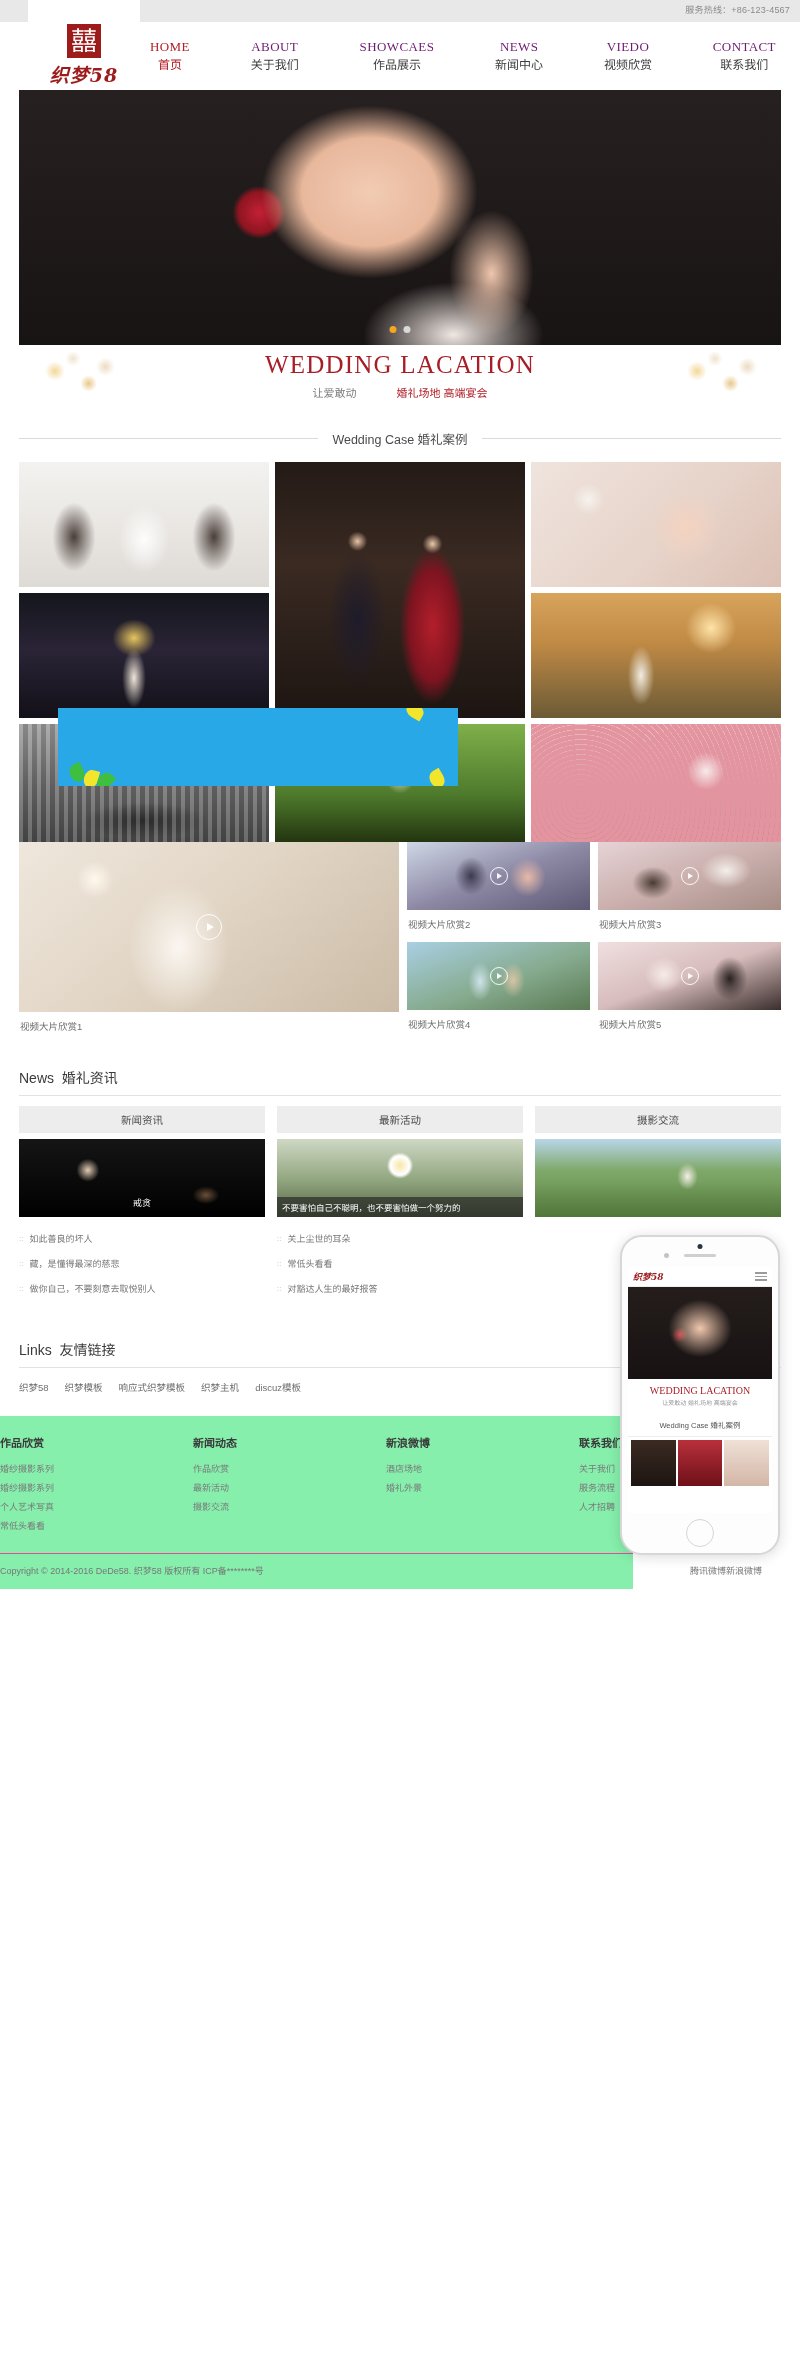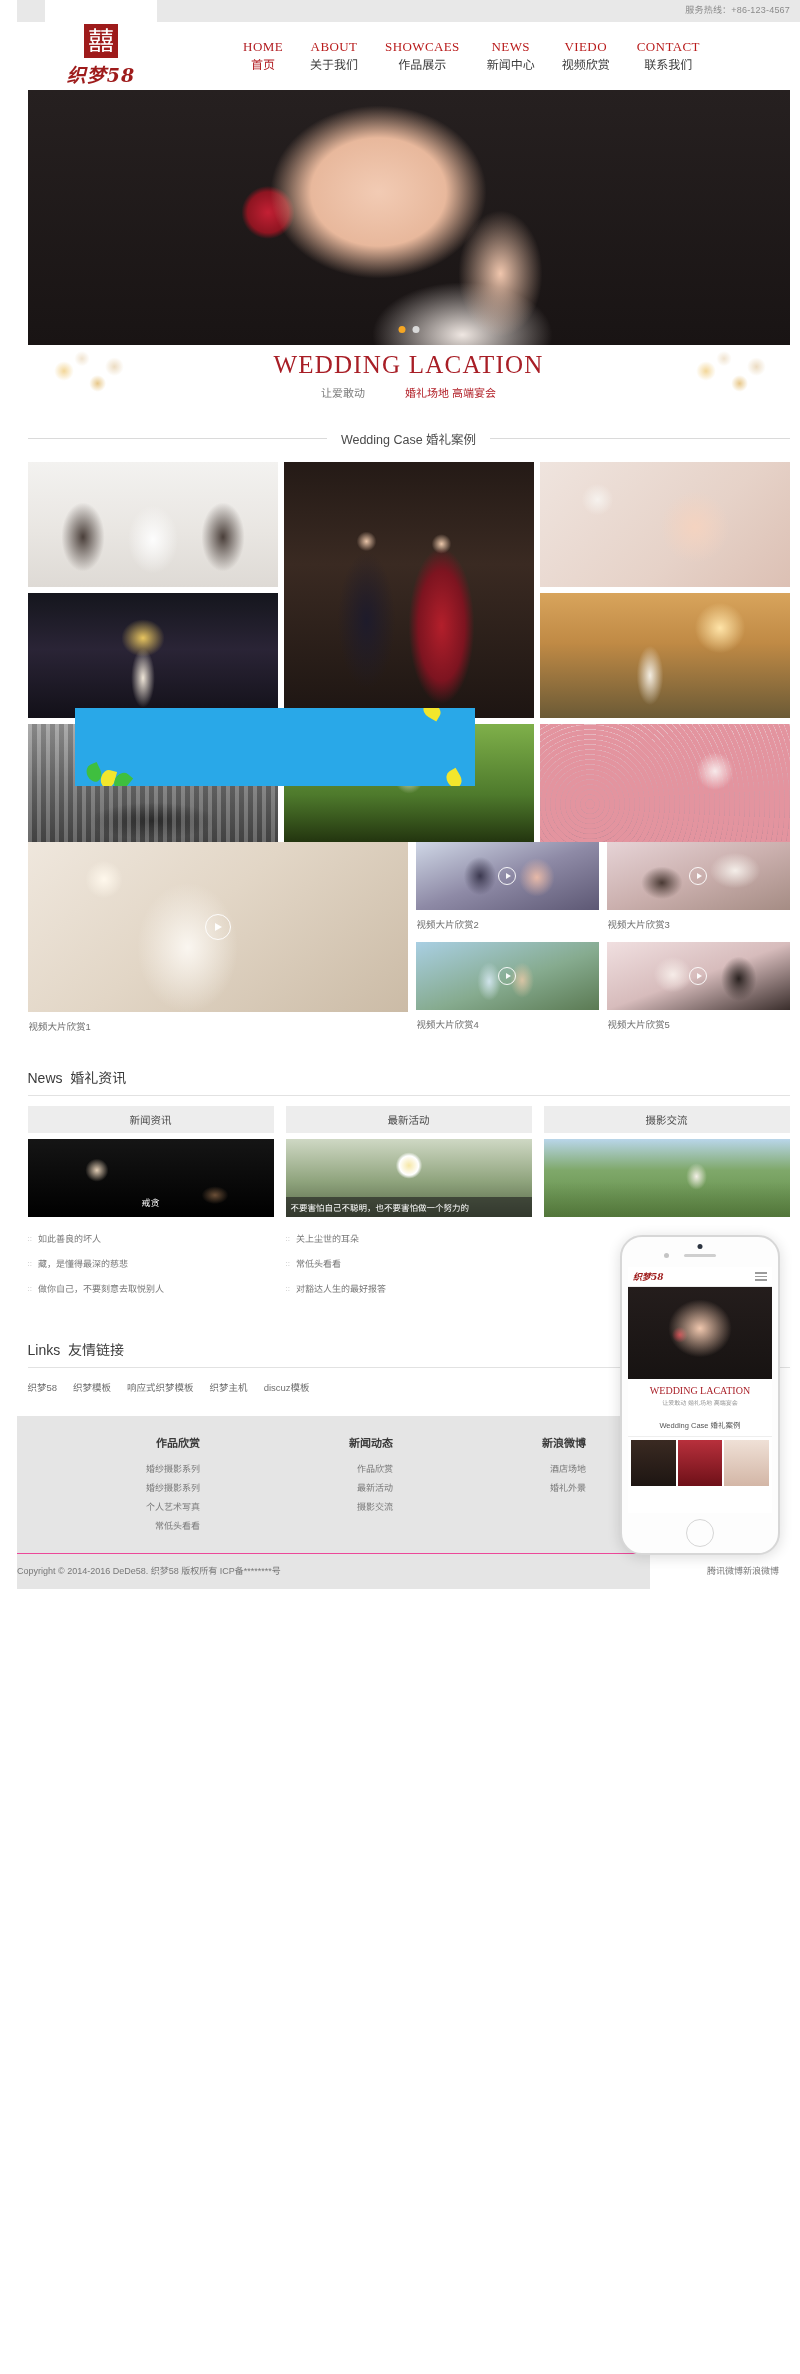--- a/index.html
+++ b/index.html
@@ -4,21 +4,21 @@
 <title>织梦58 婚礼网站</title>
 <style>
   * { box-sizing: border-box; margin:0; padding:0; }
   body {
     width: 800px;
     background: #fff;
     font-family: "Liberation Sans", "DejaVu Sans", sans-serif;
     color: #444;
     -webkit-font-smoothing: antialiased;
   }
-  .wrap { width: 800px; position: relative; padding-left: 17px; }
+  .wrap { width: 800px; position: relative; }
 
   
   .topbar { height: 22px; background:#e8e8e8; position:relative; }
   .topbar .hotline {
     position:absolute; right:10px; top:3px;
     font-size:9px; color:#8b8b8b; letter-spacing:.2px;
   }
   .topbar .logo-notch {
     position:absolute; left:28px; top:0; width:112px; height:22px; background:#fff;
   }
@@ -33,24 +33,24 @@
     width:34px; height:34px; background:#9e1b1b; color:#fff;
     display:flex; align-items:center; justify-content:center;
     font-family:"DejaVu Serif", serif; font-size:26px; line-height:1;
     border:2px solid #9e1b1b;
   }
   .logo-text {
     margin-top:2px; color:#9e1b1b; font-size:19px;
     font-family:"DejaVu Serif", serif; font-weight:bold;
     font-style:italic; letter-spacing:1px; white-space:nowrap;
   }
-  nav { flex:1; display:flex; justify-content:center; align-items:center;
+  nav { flex:1; display:flex; justify-content:space-between; align-items:center;
         padding:0 24px 0 10px;gap:27px; }
   .nav-item { text-align:center; line-height:1.45; cursor:pointer; }
-  .nav-item .en { font-family:"Liberation Serif", serif; font-size:13px; color:#b91c1c; letter-spacing:.4px;}
+  .nav-item .en { font-family:"Liberation Serif", serif; font-size:13px; color:#701a75; letter-spacing:.4px;}
   .nav-item .cn { font-size:12px; color:#3c3c3c; }
   .nav-item.active .en, .nav-item.active .cn { color:#b32025; }
 
   
   .hero { width:762px; margin:0 auto; position:relative; }
   .hero-photo {
     height:255px; position:relative; overflow:hidden;
     background:#1c1817;
   }
   .hero-photo .bg {
@@ -219,21 +219,21 @@
   .news-list { margin-top:9px; }
   .news-list li { list-style:none; font-size:9px; color:#777; padding:6px 0;
                   display:flex; align-items:center; gap:6px; }
   .news-list li .dot { color:#bdbdbd; font-size:8px; }
 
   
   .links-row { width:762px; margin:0 auto; display:flex; gap:16px; font-size:9.5px;
                color:#6f6f6f; padding:2px 0 0; }
 
   
-  .footer { width:633px; background:#e5e5e5; margin-top:22px; padding:18px 0 0;text-align:right; }
+  .footer { width:633px; background:#86efac; margin-top:22px; padding:18px 0 0; }
   .footer-inner { width:762px; margin:0 auto; display:grid;
                   grid-template-columns:1fr 1fr 1fr 1fr; gap:10px; padding-bottom:18px; }
   .fcol h4 { font-size:11px; color:#3a3a3a; margin-bottom:9px; font-weight:bold; }
   .fcol a { display:block; font-size:9px; color:#7a7a7a; text-decoration:none; padding:3px 0; }
   .copybar { border-top:1px solid #ec4899; }
   .copybar-inner { width:762px; margin:0 auto; display:flex; justify-content:space-between;
                    align-items:center; font-size:9px; color:#777; padding:10px 0 12px; }
   .copybar-inner .social { display:flex; }
 
   

